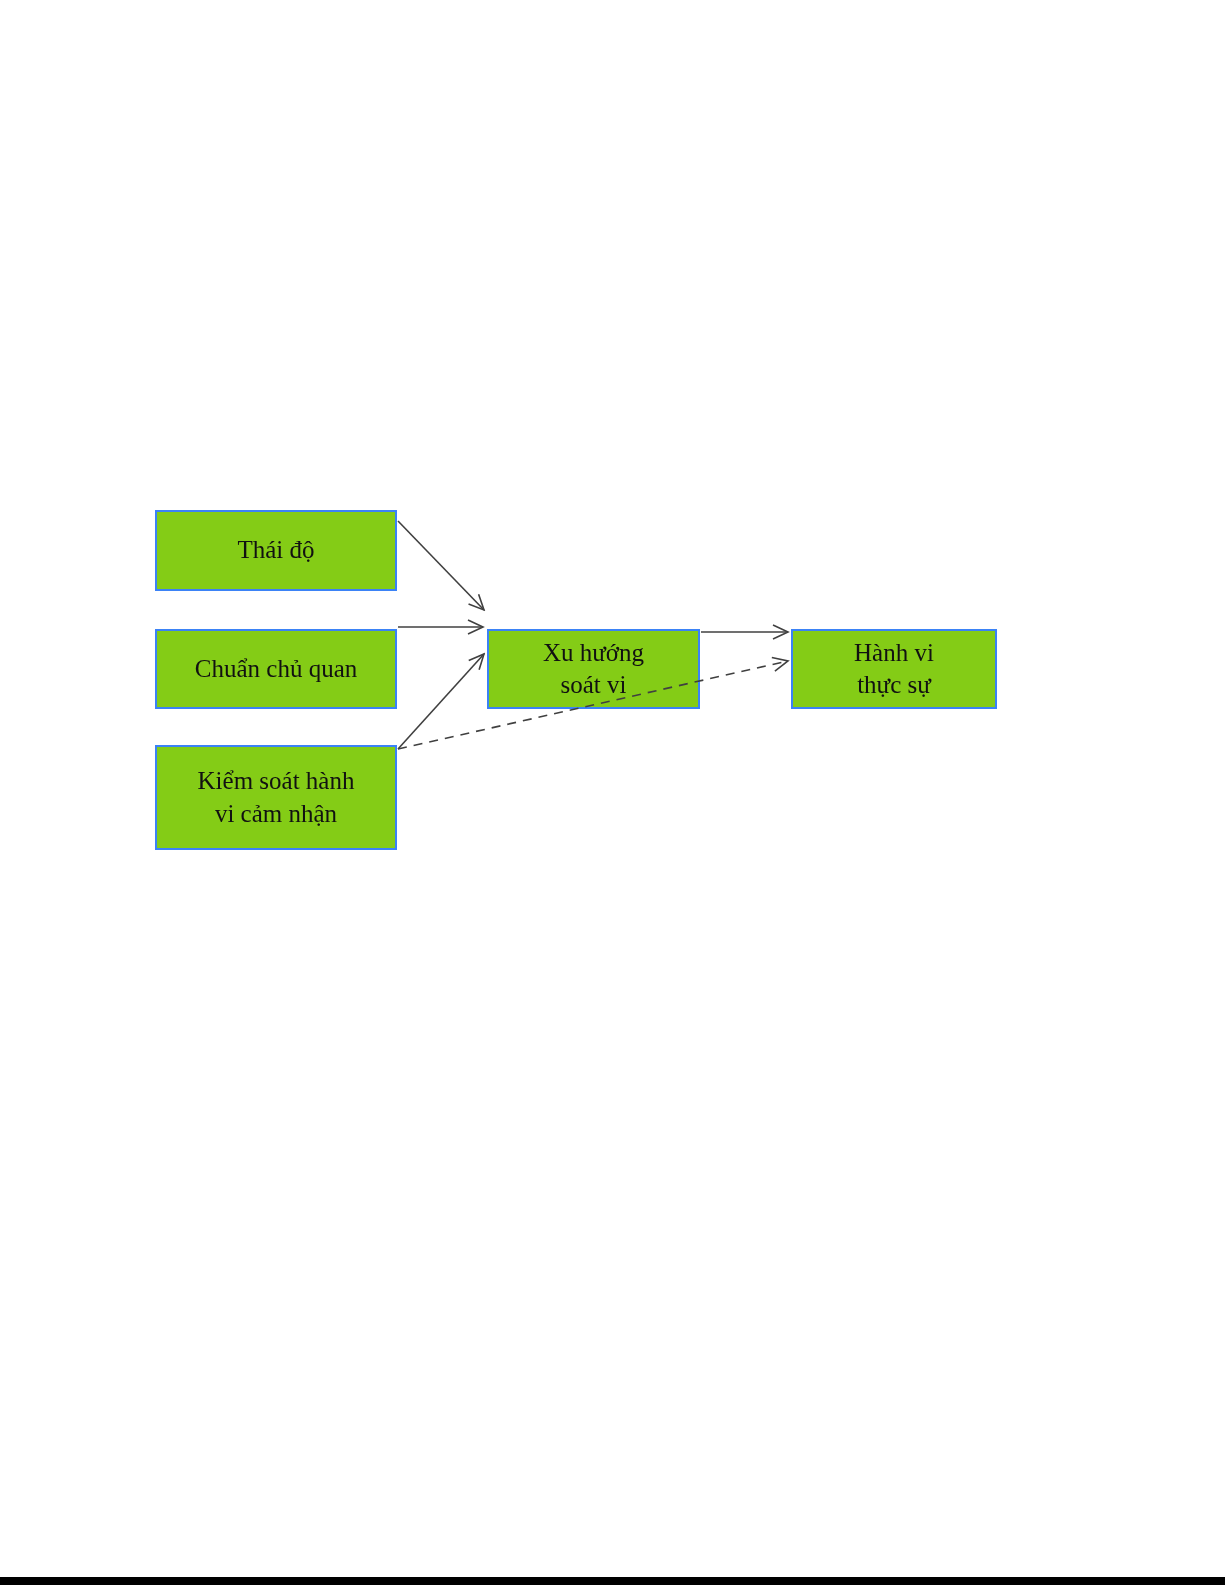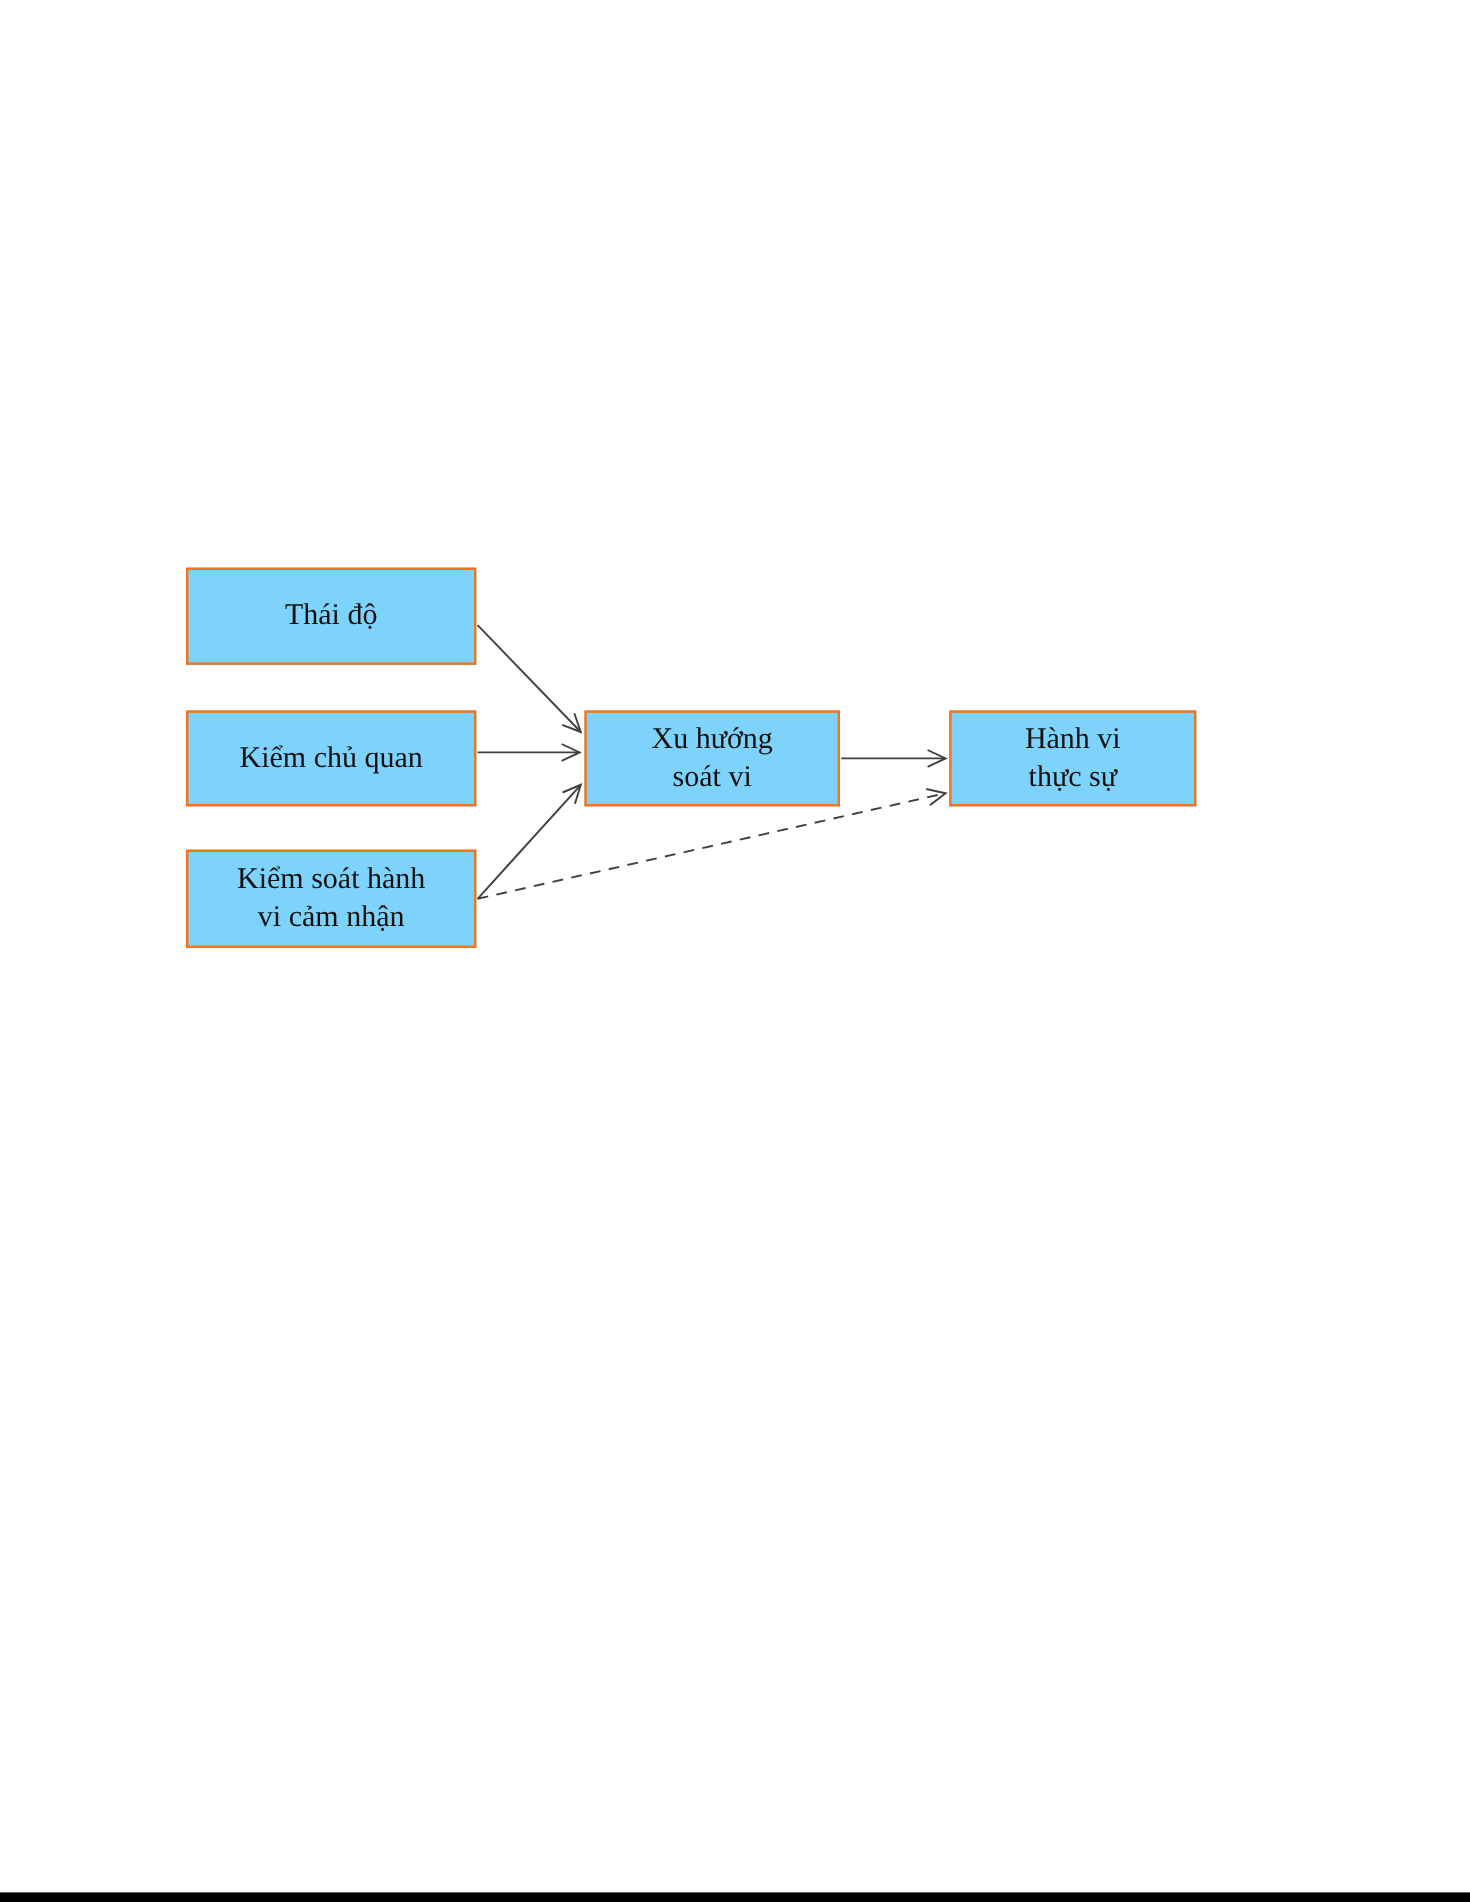--- a/index.html
+++ b/index.html
@@ -17,34 +17,35 @@
   }
   .diagram {
     position: absolute;
     left: 0; top: 0;
     width: 1225px;
     height: 1585px;
   }
   .node {
     position: absolute;
     box-sizing: border-box;
-    border: 2px solid #f97316;
-    background: #7dd3fc;
+    border: 2px solid #3b82f6;
+    background: #84cc16;
     display: flex;
     align-items: center;
     justify-content: center;
     text-align: center;
     font-size: 25px;
     line-height: 1.3;
     color: #111111;
     white-space: pre-line;
+    margin-top: 37px;
   }
   #node-attitude            { left: 155px; top: 473px; width: 242px; height: 81px; }
   #node-subjective-norm     { left: 155px; top: 592px; width: 242px; height: 80px; }
-  #node-perceived-control   { left: 155px; top: 708px; width: 242px; height: 82px; }
+  #node-perceived-control   { left: 155px; top: 708px; width: 242px; height: 105px; }
   #node-intention           { left: 487px; top: 592px; width: 213px; height: 80px; }
   #node-actual-behavior     { left: 791px; top: 592px; width: 206px; height: 80px; }
   .edges {
     position: absolute;
     left: 0; top: 0;
     pointer-events: none;
   }
   .edges line {
     stroke: #404040;
     stroke-width: 1.6;
@@ -59,21 +60,21 @@
   }
 </style>
 </head>
 <body>
 
 <div class="page">
   <div class="diagram">
 
     <div class="node" id="node-attitude">Thái độ</div>
 
-    <div class="node" id="node-subjective-norm">Kiểm chủ quan</div>
+    <div class="node" id="node-subjective-norm">Chuẩn chủ quan</div>
 
     <div class="node" id="node-perceived-control">Kiểm soát hành
 vi cảm nhận</div>
 
     <div class="node" id="node-intention">Xu hướng
 soát vi</div>
 
     <div class="node" id="node-actual-behavior">Hành vi
 thực sự</div>
 

